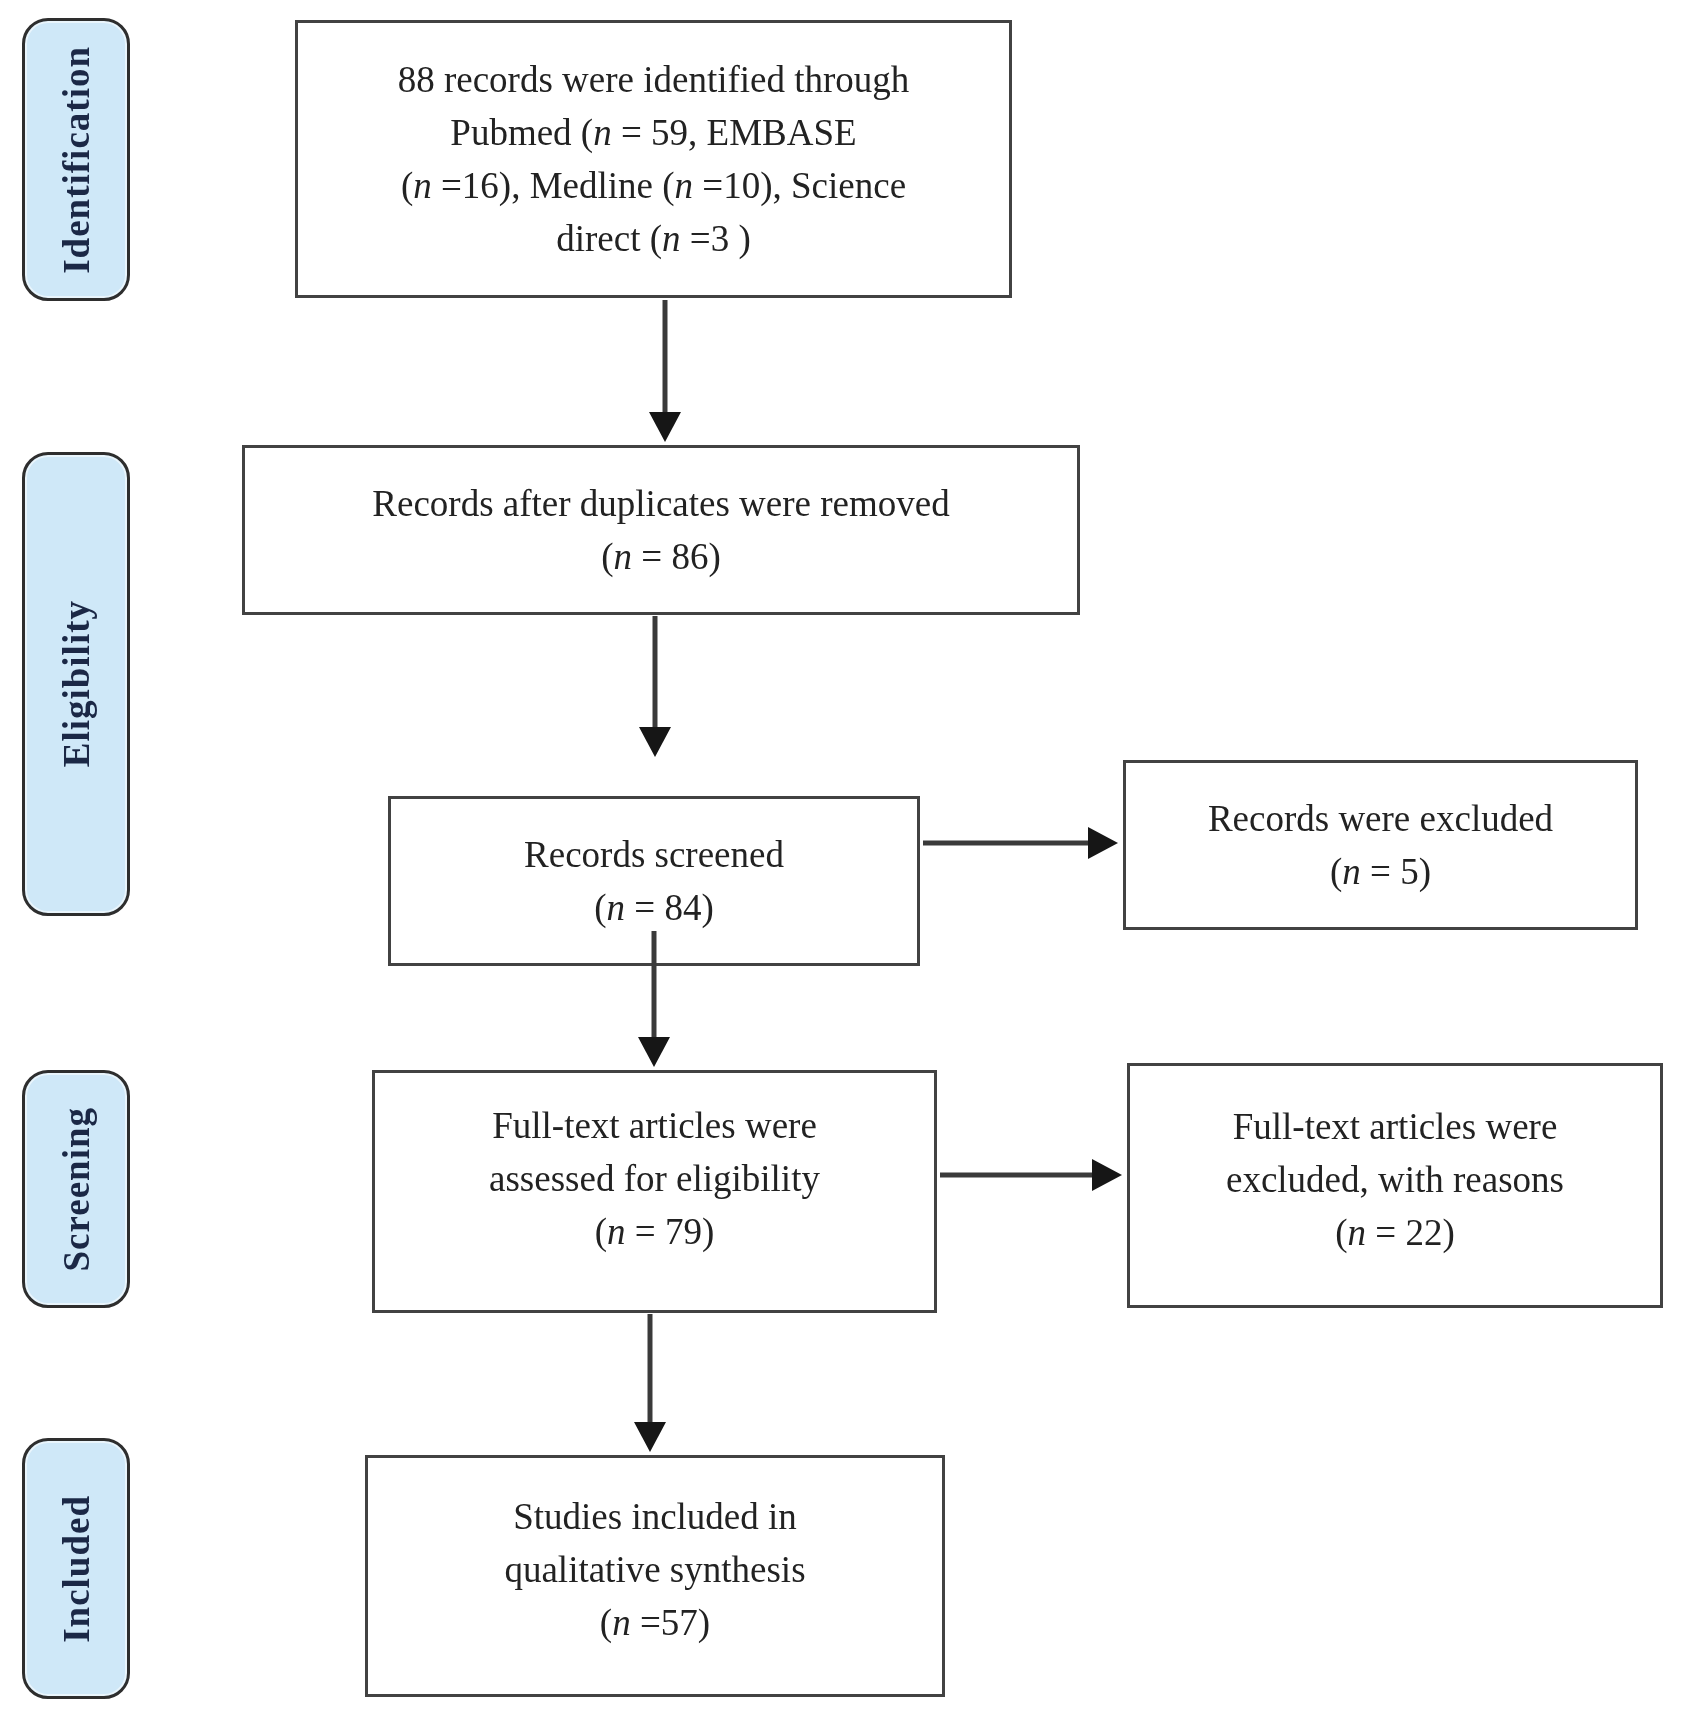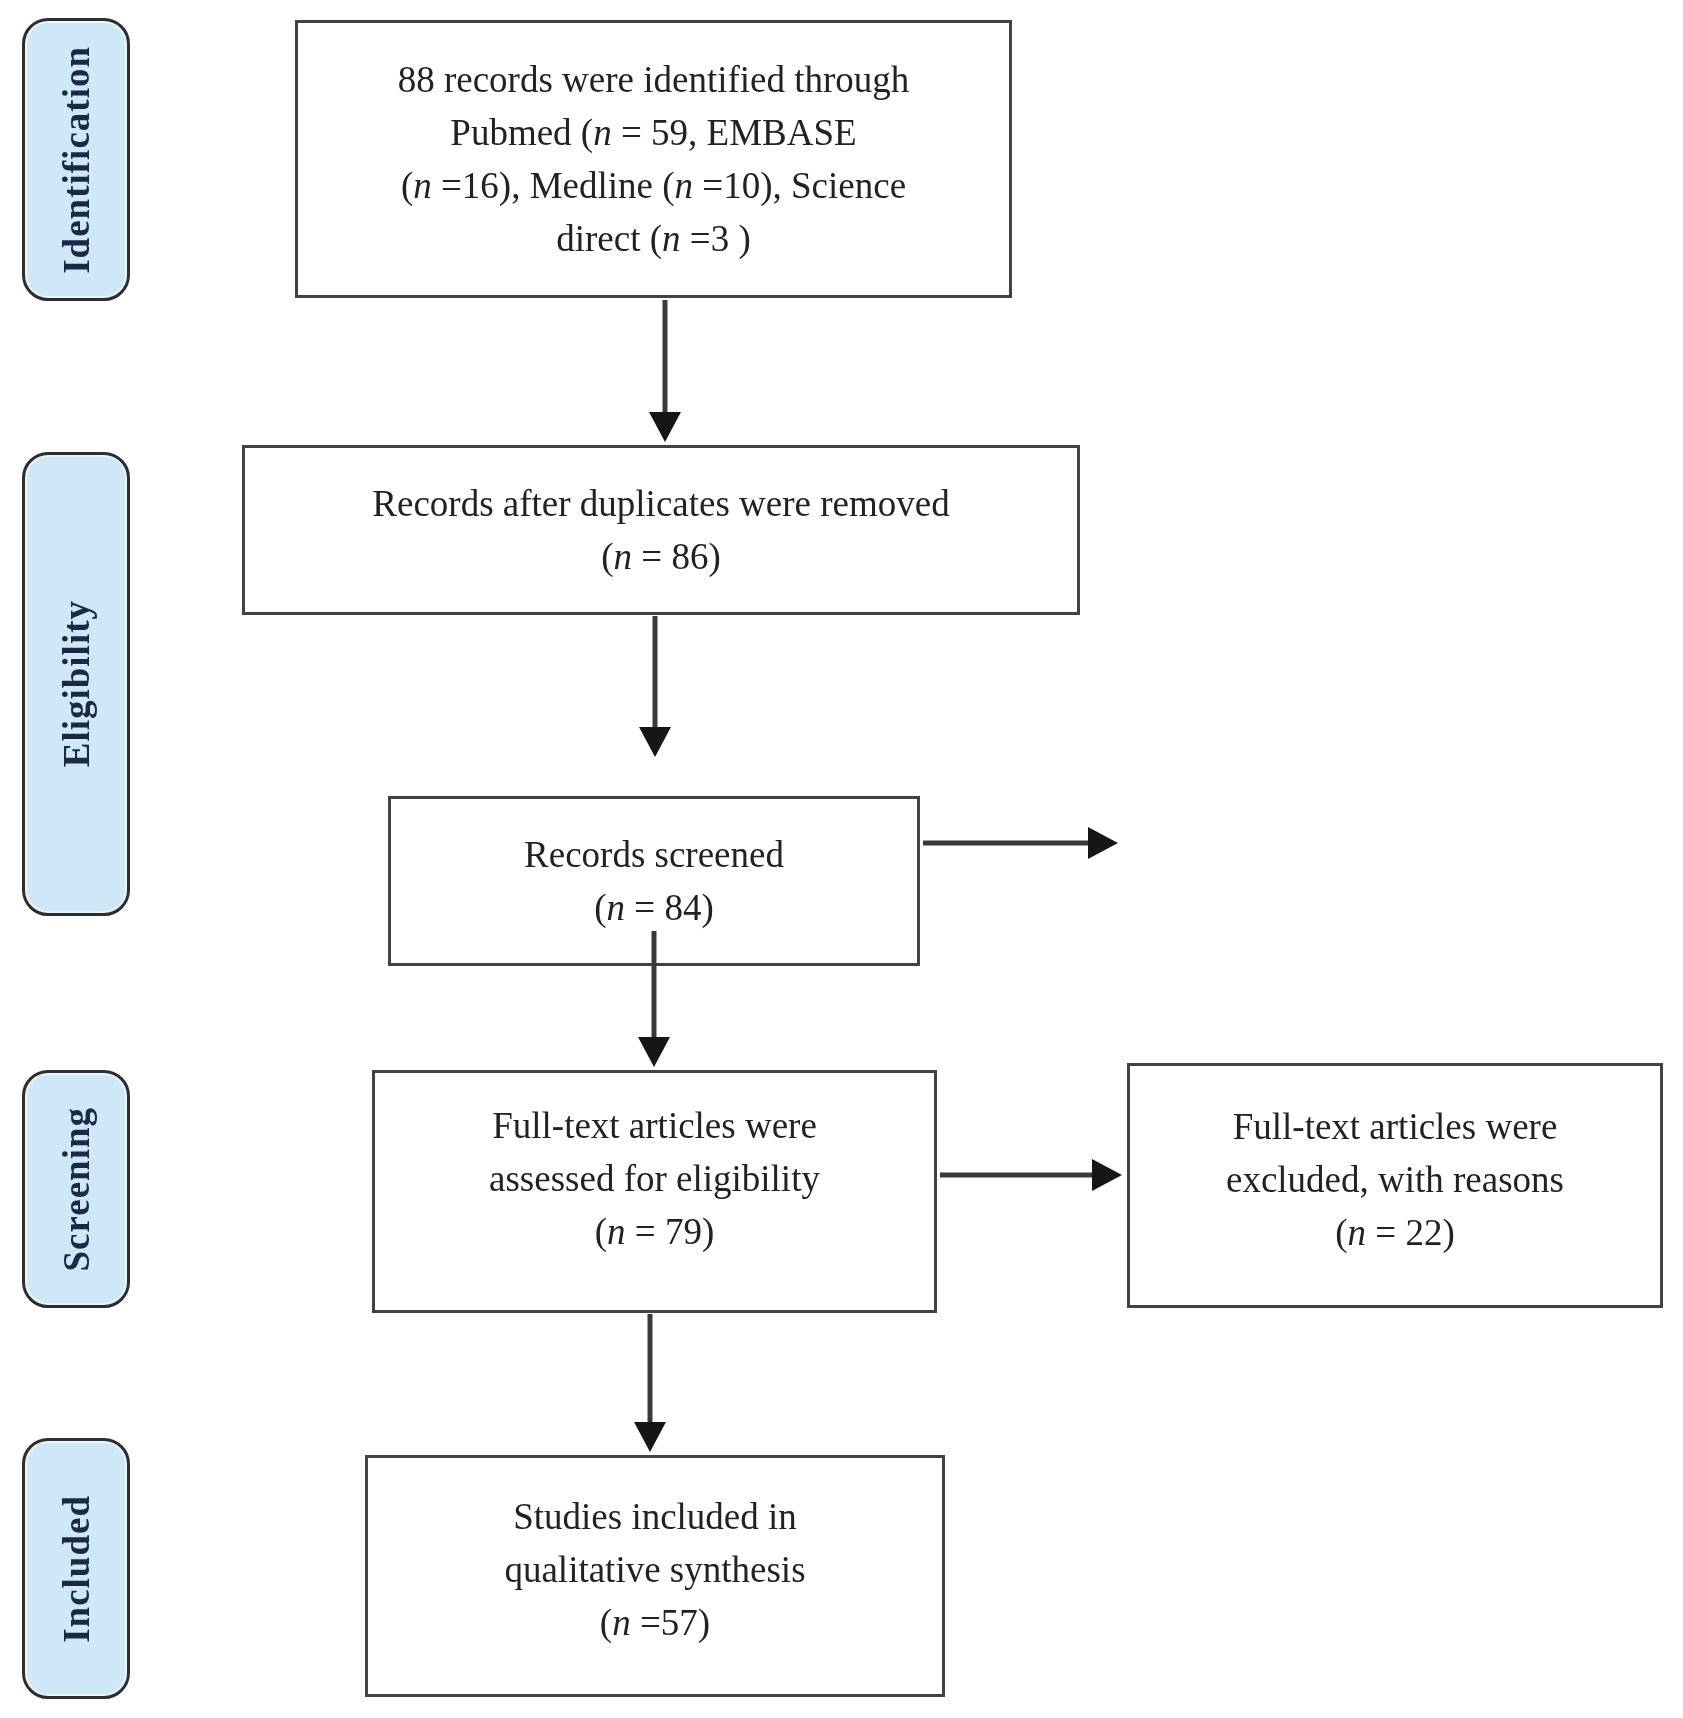--- a/index.html
+++ b/index.html
@@ -77,20 +77,23 @@
   </div>
 
   <div class="node v-center" style="left:242px;top:445px;width:838px;height:170px;padding:6px 4px;">
     <div class="txt">Records after duplicates were removed<br>(<i>n</i> = 86)</div>
   </div>
 
   <div class="node v-center" style="left:388px;top:760px;width:532px;height:170px;padding:6px 14px;margin-top:36px;">
     <div class="txt">Records screened<br>(<i>n</i> = 84)</div>
   </div>
 
+  <div class="node v-center" style="left:1123px;top:760px;width:515px;height:170px;padding:6px 14px;">
+    <div class="txt">Records were excluded<br>(<i>n</i> = 5)</div>
+  </div>
 
   <div class="node v-top" style="left:372px;top:1070px;width:565px;height:243px;padding:26px 14px 6px;">
     <div class="txt">Full-text articles were<br>assessed for eligibility<br>(<i>n</i> = 79)</div>
   </div>
 
   <div class="node v-top" style="left:1127px;top:1063px;width:536px;height:245px;padding:34px 14px 6px;">
     <div class="txt">Full-text articles were<br>excluded, with reasons<br>(<i>n</i> = 22)</div>
   </div>
 
   <div class="node v-top" style="left:365px;top:1455px;width:580px;height:242px;padding:32px 14px 14px;">

